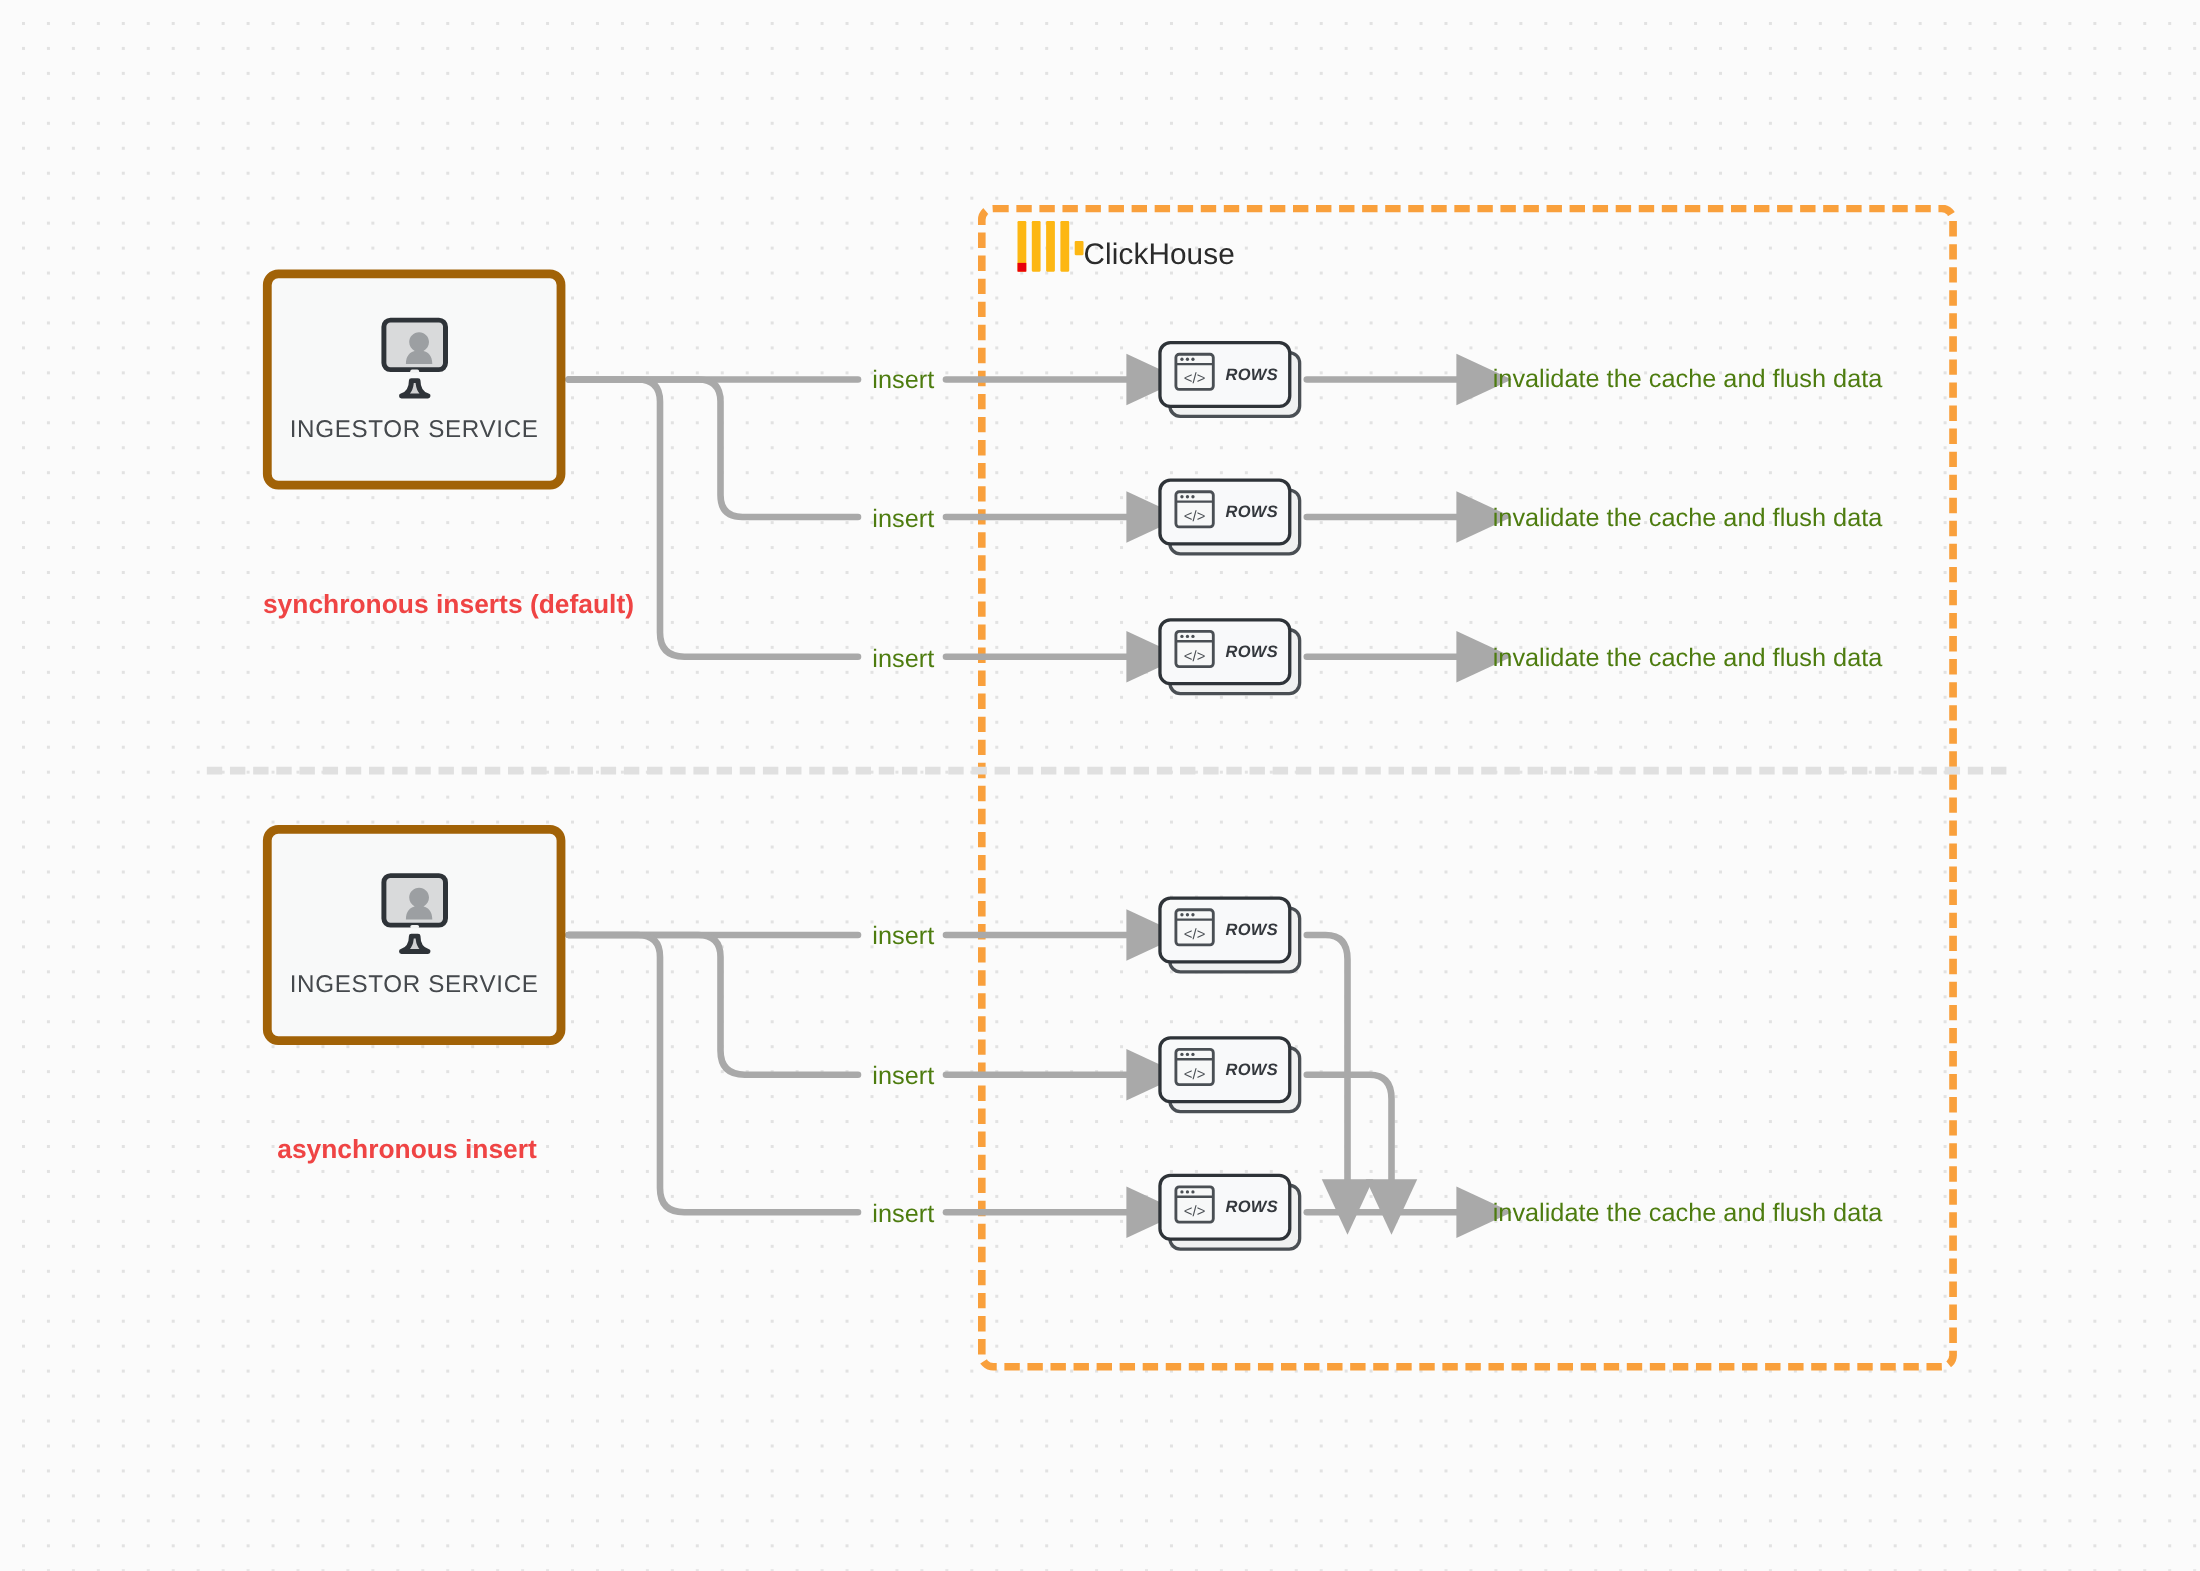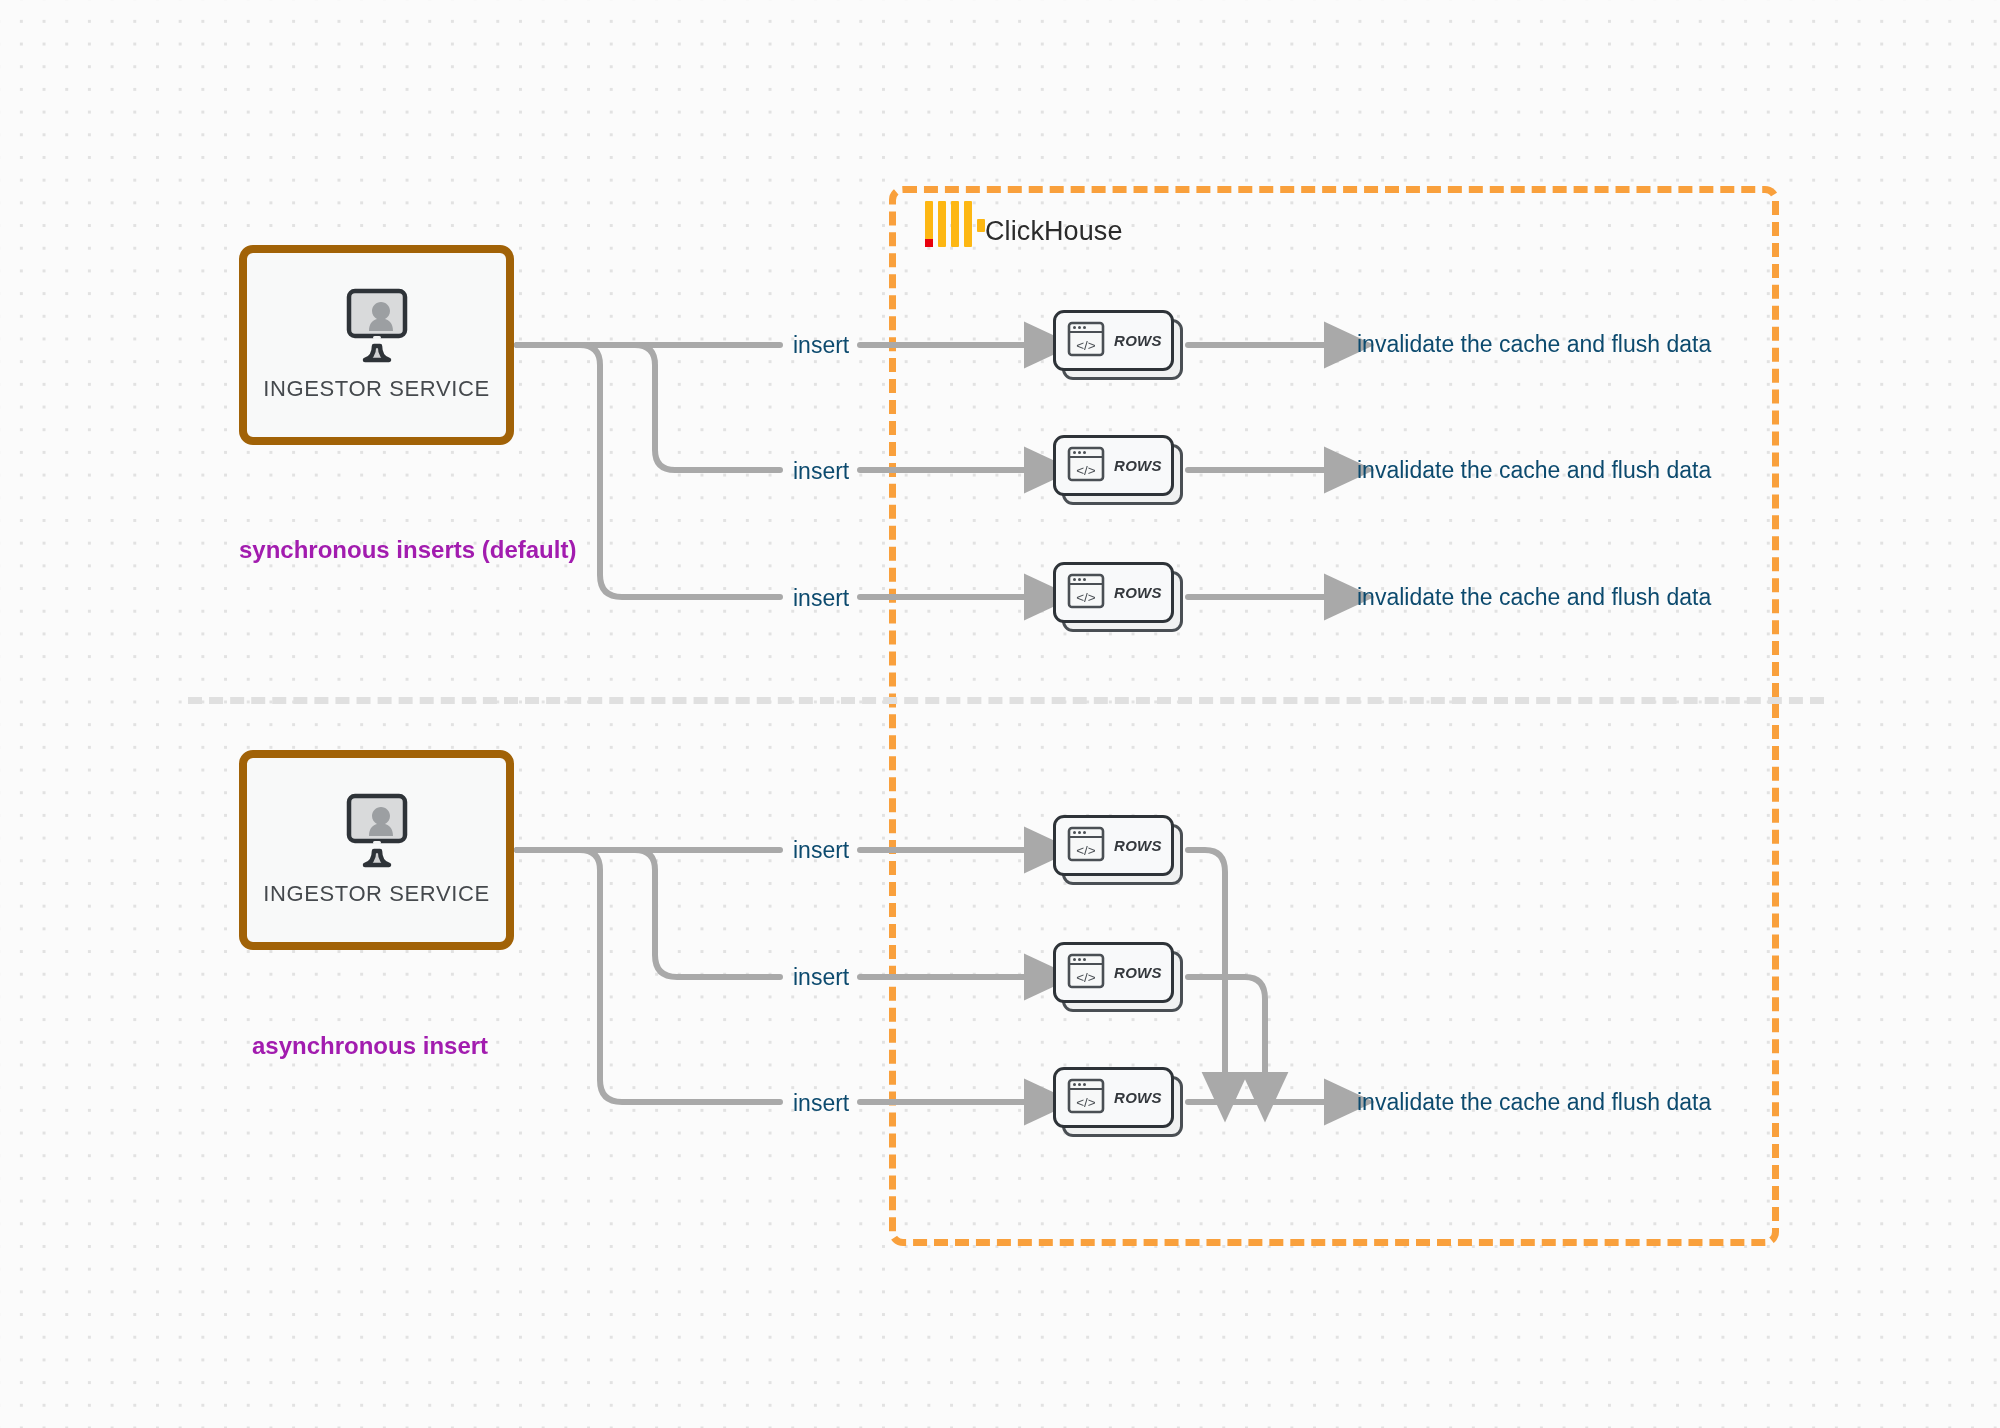--- a/index.html
+++ b/index.html
@@ -102,21 +102,21 @@
     color: #45494d;
     letter-spacing: 0.6px;
     white-space: nowrap;
   }
 
   
   .section-caption {
     position: absolute;
     font-size: 24px;
     font-weight: bold;
-    color: #a21caf;
+    color: #ef4444;
     white-space: nowrap;
   }
 
   
   .rows-card {
     position: absolute;
     width: 130px;
     height: 70px;
   }
   .rows-card .shadow-card {
@@ -151,21 +151,21 @@
     font-weight: bold;
     color: #34383d;
     letter-spacing: 0.3px;
     text-align: center;
   }
 
   
   .edge-label {
     position: absolute;
     font-size: 23px;
-    color: #0c4a6e;
+    color: #4d7c0f;
     white-space: nowrap;
   }
 
   
   .divider {
     position: absolute;
     left: 188px;
     top: 697px;
     width: 1636px;
     height: 0;

